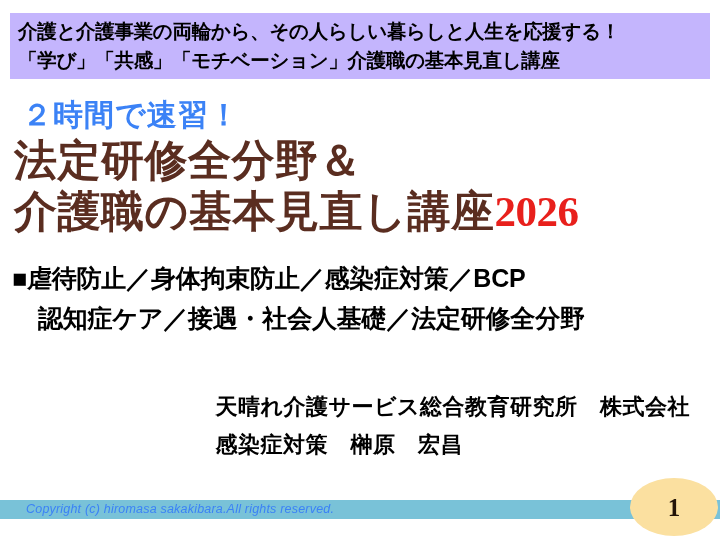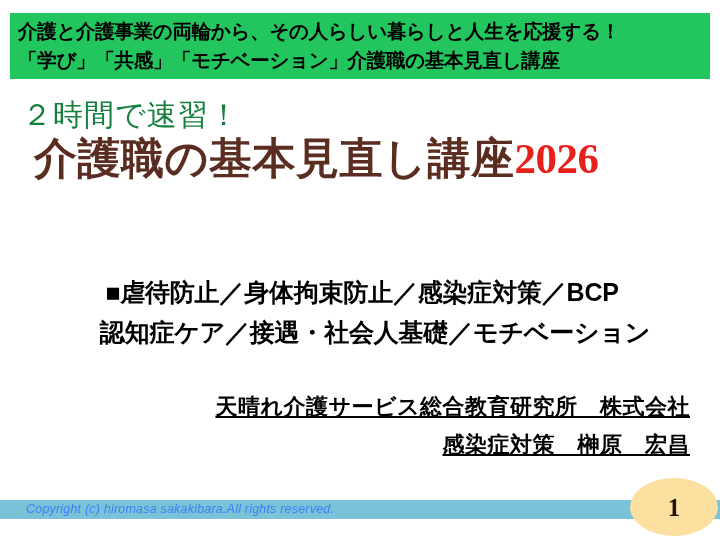--- a/index.html
+++ b/index.html
@@ -22,76 +22,74 @@
     background: #ffffff;
   }
 
   
   .header-banner {
     position: absolute;
     left: 10px;
     top: 13px;
     width: 700px;
     height: 66px;
-    background: #22c55e;
+    background: #c4b5fd;
     box-sizing: border-box;
     padding: 4px 0 0 8px;
   }
   .header-line {
     color: #000000;
     font-weight: bold;
     font-size: 19.5px;
     line-height: 29px;
     letter-spacing: -0.3px;
     white-space: nowrap;
   }
 
   
   .title-block {
     position: absolute;
     left: 14px;
     top: 96px;
     width: 700px;
   }
   .title-kicker {
-    color: #15803d;
-    font-weight: normal;
+    color: #3b82f6;
+    font-weight: bold;
     font-size: 30px;
     line-height: 38px;
     letter-spacing: 1px;
     white-space: nowrap;
     padding-left: 8px;
   }
   .title-main {
     color: #5a2d20;
     font-weight: bold;
     font-size: 43px;
     line-height: 53px;
     letter-spacing: 0.5px;
     white-space: nowrap;
   }
   .title-main.second {
     margin-top: -2px;
-    margin-left: 20px;
   }
   .year {
     color: #e8201c;
     font-family: "Liberation Serif", "DejaVu Serif", serif;
     font-weight: bold;
     font-size: 43px;
     letter-spacing: -0.5px;
   }
 
   
   .bullets {
     position: absolute;
     left: 12px;
-    top: 272px;
+    top: 258px;
     width: 700px;
-    text-align: center;
   }
   .bullet-line {
     color: #000000;
     font-weight: bold;
     font-size: 25px;
     line-height: 40px;
     letter-spacing: -0.2px;
     white-space: nowrap;
   }
   .bullet-line.indent {
@@ -100,22 +98,21 @@
   .bullet-mark {
     font-size: 25px;
     line-height: 1;
   }
 
   
   .attribution {
     position: absolute;
     right: 30px;
     top: 388px;
-    text-align: right;
-    text-decoration: underline;
+    text-align: left;
   }
   .attrib-line {
     color: #000000;
     font-weight: bold;
     font-size: 22px;
     line-height: 38px;
     letter-spacing: 0.5px;
     white-space: nowrap;
   }
 
@@ -166,26 +163,27 @@
 
 <div class="slide">
 
   <div class="header-banner">
     <div class="header-line">介護と介護事業の両輪から、その人らしい暮らしと人生を応援する！</div>
     <div class="header-line">「学び」「共感」「モチベーション」介護職の基本見直し講座</div>
   </div>
 
   <div class="title-block">
     <div class="title-kicker">２時間で速習！</div>
+    <div class="title-main">法定研修全分野＆</div>
     <div class="title-main second"><span>介護職の基本見直し講座</span><span class="year">2026</span></div>
   </div>
 
   <div class="bullets">
     <div class="bullet-line"><span class="bullet-mark">■</span><span>虐待防止／身体拘束防止／感染症対策／BCP</span></div>
-    <div class="bullet-line indent">認知症ケア／接遇・社会人基礎／モチベーション</div>
+    <div class="bullet-line indent">認知症ケア／接遇・社会人基礎／法定研修全分野</div>
   </div>
 
   <div class="attribution">
     <div class="attrib-line">天晴れ介護サービス総合教育研究所　株式会社</div>
     <div class="attrib-line">感染症対策　榊原　宏昌</div>
   </div>
 
   <div class="footer-bar"></div>
   <div class="copyright">Copyright (c) hiromasa sakakibara.All rights reserved.</div>
 

